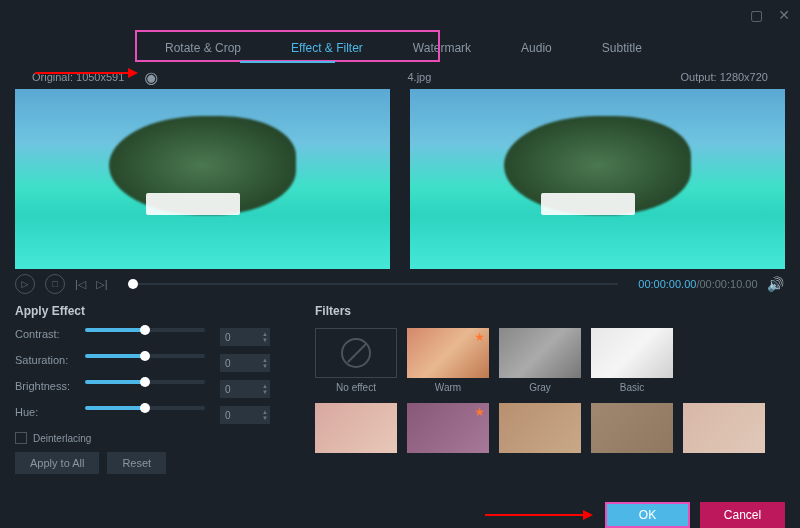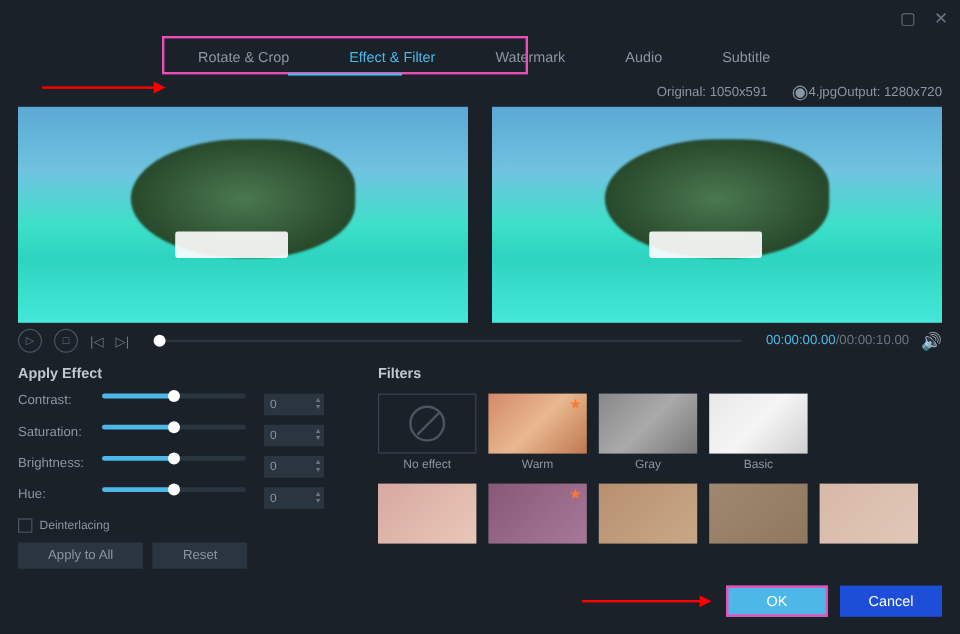--- a/index.html
+++ b/index.html
@@ -6,21 +6,21 @@
 body{background:#1a2128;color:#8a96a3;font-size:11px;width:800px;height:528px;overflow:hidden;position:relative}
 .titlebar{height:30px;display:flex;justify-content:flex-end;align-items:center;padding:0 10px;gap:15px}
 .titlebar span{color:#6a7680;font-size:14px;cursor:pointer}
 .tabs{height:35px;display:flex;align-items:center;padding-left:140px;gap:0;position:relative}
 .tab{padding:5px 25px;color:#8a96a3;cursor:pointer;font-size:12px}
 .tab.active{color:#4db8e8}
 .tab-underline{position:absolute;bottom:2px;left:240px;width:95px;height:2px;background:#4db8e8}
 .tab-box{position:absolute;left:135px;top:0;width:305px;height:32px;border:2px solid #e850b8;pointer-events:none}
 .arrow1{position:absolute;left:35px;top:42px;width:95px;height:2px;background:#ff0000}
 .arrow1::after{content:'';position:absolute;right:-8px;top:-4px;border-left:10px solid #ff0000;border-top:5px solid transparent;border-bottom:5px solid transparent}
-.info-row{height:24px;display:flex;align-items:center;padding:0 15px;justify-content:flex-end;font-size:11px;color:#8a96a3}
+.info-row{height:24px;display:flex;align-items:center;padding:0 32px;justify-content:space-between;font-size:11px;color:#8a96a3}
 .info-left{display:flex;align-items:center;gap:20px}
 .eye{font-size:16px}
 .previews{display:flex;gap:20px;padding:0 15px;height:180px}
 .preview{flex:1;background:linear-gradient(180deg,#5ba8d4 0%,#6fc4e0 30%,#3de0c8 55%,#2dd4c0 70%,#45e8d8 100%);position:relative;overflow:hidden}
 .preview::before{content:'';position:absolute;left:25%;top:15%;width:50%;height:55%;background:radial-gradient(ellipse at center,#4a7850 0%,#2d5030 60%,#1a3520 100%);border-radius:50% 40% 45% 50%;filter:blur(1px)}
 .preview::after{content:'';position:absolute;left:0;right:0;top:15%;height:35%;background:linear-gradient(180deg,rgba(200,220,240,0.9) 0%,rgba(180,210,235,0.6) 100%);z-index:-1}
 .boat{position:absolute;left:35%;top:58%;width:25%;height:12%;background:rgba(255,255,255,0.9);border-radius:2px}
 .controls{height:30px;display:flex;align-items:center;padding:0 15px;gap:10px}
 .ctrl-btn{width:20px;height:20px;border:1px solid #4a5560;border-radius:50%;display:flex;align-items:center;justify-content:center;color:#6a7680;font-size:9px;cursor:pointer}
 .timeline{flex:1;height:2px;background:#2a3540;position:relative;margin:0 10px}
@@ -35,43 +35,43 @@
 .slider-label{width:70px;font-size:11px}
 .slider{width:120px;height:4px;background:#4db8e8;position:relative;border-radius:2px}
 .slider::after{content:'';position:absolute;right:-5px;top:-3px;width:10px;height:10px;background:#fff;border-radius:50%}
 .slider.half{background:linear-gradient(90deg,#4db8e8 50%,#2a3540 50%)}
 .slider.half::after{right:calc(50% - 5px)}
 .spinner{width:50px;height:18px;background:#2a3540;margin-left:15px;display:flex;align-items:center;padding:0 5px;position:relative;font-size:10px}
 .spinner-arrows{position:absolute;right:2px;display:flex;flex-direction:column;font-size:6px;line-height:6px;color:#6a7680}
 .checkbox-row{display:flex;align-items:center;gap:6px;margin:8px 0;font-size:10px}
 .checkbox{width:12px;height:12px;border:1px solid #4a5560}
 .btn-row{display:flex;gap:8px}
-.btn{padding:5px 25px;background:#2a3540;color:#8a96a3;font-size:11px;cursor:pointer;border:none}
+.btn{padding:5px 15px;background:#2a3540;color:#8a96a3;font-size:11px;cursor:pointer;border:none}
 .filters{flex:1}
 .filter-grid{display:flex;gap:10px;margin-bottom:10px}
 .filter-item{width:82px;display:flex;flex-direction:column;align-items:center;gap:4px}
 .filter-thumb{width:82px;height:50px;background:#3a4550;position:relative}
 .filter-thumb.noeffect{display:flex;align-items:center;justify-content:center;border:1px solid #3a4550;background:#1a2128}
 .no-circle{width:30px;height:30px;border:2px solid #4a5560;border-radius:50%;position:relative}
 .no-circle::after{content:'';position:absolute;left:50%;top:0;width:2px;height:100%;background:#4a5560;transform:rotate(45deg);transform-origin:center}
 .filter-thumb.warm{background:linear-gradient(135deg,#d4886a 0%,#e8b890 50%,#c07850 100%)}
 .filter-thumb.gray{background:linear-gradient(135deg,#888 0%,#aaa 50%,#777 100%)}
 .filter-thumb.sketch{background:linear-gradient(135deg,#e8e8e8 0%,#f5f5f5 50%,#d0d0d0 100%)}
 .filter-thumb.hk{background:linear-gradient(135deg,#c89878 0%,#b08060 100%)}
 .filter-thumb.f1{background:linear-gradient(135deg,#d8a8a0 0%,#e8c8b8 100%)}
 .filter-thumb.f2{background:linear-gradient(135deg,#885878 0%,#a87898 100%)}
 .filter-thumb.f3{background:linear-gradient(135deg,#b89070 0%,#c8a888 100%)}
 .filter-thumb.f4{background:linear-gradient(135deg,#a08870 0%,#907860 100%)}
 .filter-thumb.f5{background:linear-gradient(135deg,#d8b8a8 0%,#e0c8b8 100%)}
 .star{position:absolute;top:2px;right:4px;color:#ff7830;font-size:12px}
 .filter-label{font-size:10px;color:#8a96a3}
-.footer{position:absolute;bottom:14px;right:15px;display:flex;gap:10px;align-items:center}
+.footer{position:absolute;bottom:0;right:15px;display:flex;gap:10px;align-items:center}
 .footer-btn{width:85px;height:26px;color:#fff;font-size:12px;border:none;cursor:pointer;display:flex;align-items:center;justify-content:center}
 .ok-btn{background:#4db8e8;border:2px solid #e850b8}
-.cancel-btn{background:#1d4ed8}
+.cancel-btn{background:#be185d}
 .arrow2{width:100px;height:2px;background:#ff0000;position:relative;margin-right:10px}
 .arrow2::after{content:'';position:absolute;right:-8px;top:-4px;border-left:10px solid #ff0000;border-top:5px solid transparent;border-bottom:5px solid transparent}
 </style>
 </head>
 <body>
 
 <div class="titlebar">
   <span>▢</span>
   <span>✕</span>
 </div>

